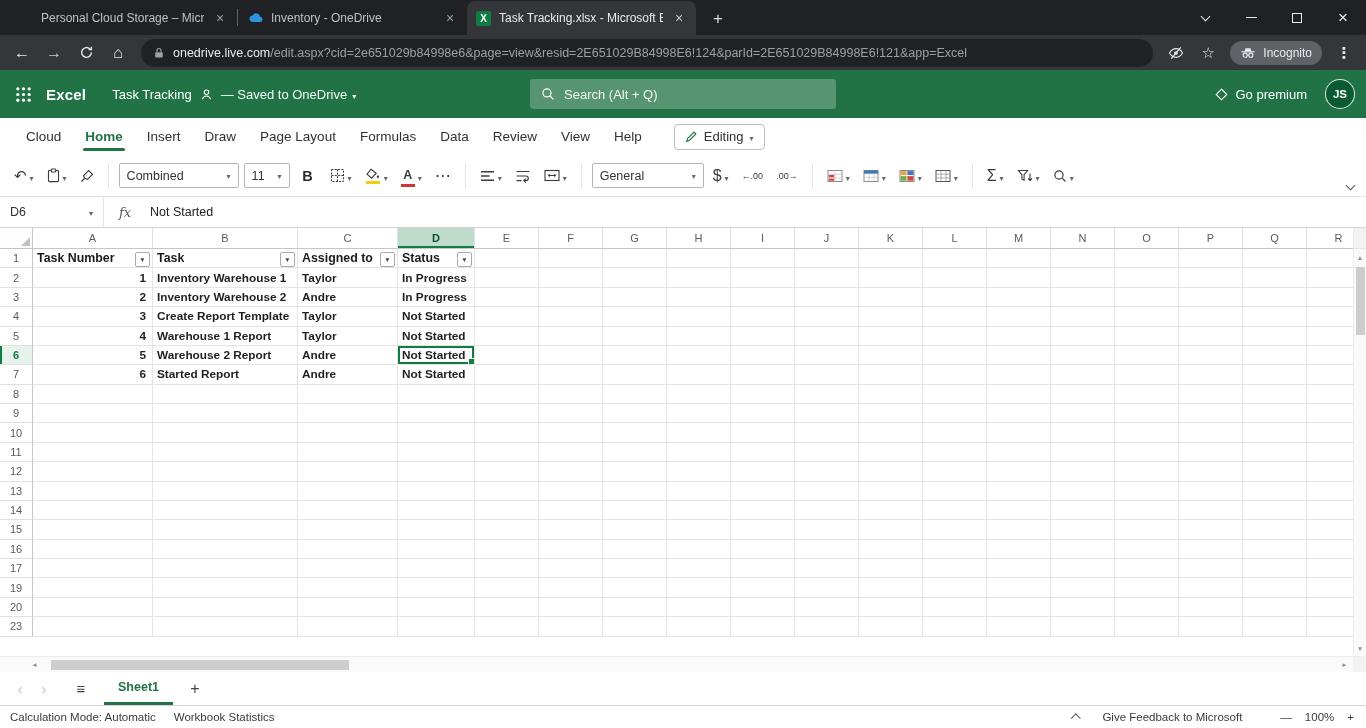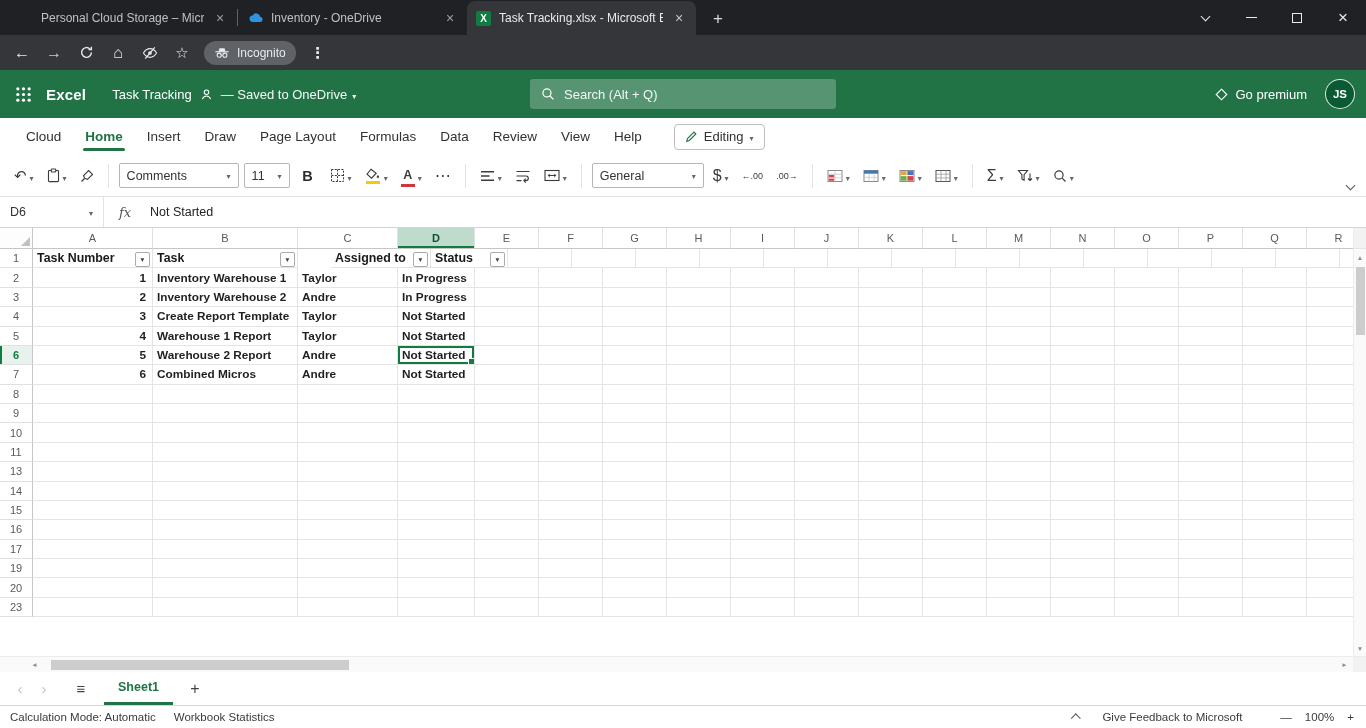--- a/index.html
+++ b/index.html
@@ -233,20 +233,30 @@
         <span class="g-fwd"></span>
       </span>
     <span class="navic">
       <svg viewBox="0 0 16 16" width="15" height="15">
           <path d="M13.2 8a5.2 5.2 0 1 1-1.6-3.8M13.2 1.8v3h-3" stroke="#e8eaed" fill="none" stroke-width="1.5"></path>
         </svg>
     </span>
     <span class="navic">
         <span class="g-home"></span>
       </span>
+    <div class="addressbar">
+      <svg viewBox="0 0 12 14" width="10" height="12">
+          <rect x="1.5" y="6" width="9" height="6.5" rx="1" fill="#9aa0a6"></rect>
+          <path d="M3.6 6V4a2.4 2.4 0 0 1 4.8 0v2" stroke="#9aa0a6" fill="none" stroke-width="1.4"></path>
+        </svg>
+      <span class="urltext">
+          <span class="urldomain">onedrive.live.com</span>
+          <span class="urlpath">/edit.aspx?cid=2e651029b84998e6&amp;page=view&amp;resid=2E651029B84998E6!124&amp;parId=2E651029B84998E6!121&amp;app=Excel</span>
+        </span>
+    </div>
     <span class="navic">
       <svg viewBox="0 0 18 16" width="16" height="14">
           <path d="M1.5 8c2-3.3 4.7-5 7.5-5s5.5 1.7 7.5 5c-2 3.3-4.7 5-7.5 5S3.5 11.3 1.5 8z" stroke="#e8eaed" fill="none" stroke-width="1.2"></path>
           <circle cx="9" cy="8" r="2.1" fill="#e8eaed"></circle>
           <path d="M3.5 14.5l11-13" stroke="#e8eaed" stroke-width="1.4"></path>
         </svg>
     </span>
     <span class="navic">
         <span class="g-star"></span>
       </span>
@@ -346,21 +356,21 @@
       <span class="chev"></span>
     </div>
     <div class="tb">
       <svg viewBox="0 0 15 15" width="14" height="14">
           <path d="M9.2 1.6l4.2 4.2-5.4 5.4-3-1.2-1.2-3z" fill="none" stroke="#3b3b3b" stroke-width="1.2"></path>
           <path d="M4.6 10.4L1.6 13.4" stroke="#3b3b3b" stroke-width="1.3"></path>
         </svg>
     </div>
     <span class="tsep"></span>
     <div class="combo font">
-        <span>Comments</span>
+        <span>Combined</span>
         <span class="chev"></span>
       </div>
     <div class="combo size">
         <span>11</span>
         <span class="chev"></span>
       </div>
     <div class="tb boldbtn">B</div>
     <div class="tb">
       <svg viewBox="0 0 15 15" width="15" height="15">
           <path d="M1.5 1.5h12v12h-12z M1.5 7.5h12 M7.5 1.5v12" fill="none" stroke="#3b3b3b" stroke-width="1" stroke-dasharray="2 1.3"></path>
@@ -511,21 +521,21 @@
           <div class="grid-row">
             <div class="row-h">1</div>
             <div class="cell hdr" style="width: 120px;">
               <span class="cv hd">Task Number</span>
               <span class="filter-btn"></span>
             </div>
             <div class="cell hdr" style="width: 145px;">
               <span class="cv hd">Task</span>
               <span class="filter-btn"></span>
             </div>
-            <div class="cell hdr" style="width: 100px; margin-left: 33px;">
+            <div class="cell hdr" style="width: 100px;">
               <span class="cv hd">Assigned to</span>
               <span class="filter-btn"></span>
             </div>
             <div class="cell hdr" style="width: 77px;">
               <span class="cv hd">Status</span>
               <span class="filter-btn"></span>
             </div>
             <div class="cell" style="width: 64px;"></div>
             <div class="cell" style="width: 64px;"></div>
             <div class="cell" style="width: 64px;"></div>
@@ -685,21 +695,21 @@
             <div class="cell" style="width: 64px;"></div>
             <div class="cell" style="width: 64px;"></div>
             <div class="cell" style="width: 64px;"></div>
           </div>
           <div class="grid-row">
             <div class="row-h">7</div>
             <div class="cell" style="width: 120px;">
               <span class="cv num">6</span>
             </div>
             <div class="cell" style="width: 145px;">
-              <span class="cv">Combined Micros</span>
+              <span class="cv">Started Report</span>
             </div>
             <div class="cell" style="width: 100px;">
               <span class="cv">Andre</span>
             </div>
             <div class="cell" style="width: 77px;">
               <span class="cv">Not Started</span>
             </div>
             <div class="cell" style="width: 64px;"></div>
             <div class="cell" style="width: 64px;"></div>
             <div class="cell" style="width: 64px;"></div>
@@ -773,20 +783,41 @@
             <div class="cell" style="width: 64px;"></div>
             <div class="cell" style="width: 64px;"></div>
             <div class="cell" style="width: 64px;"></div>
             <div class="cell" style="width: 64px;"></div>
             <div class="cell" style="width: 64px;"></div>
             <div class="cell" style="width: 64px;"></div>
             <div class="cell" style="width: 64px;"></div>
           </div>
           <div class="grid-row">
             <div class="row-h">11</div>
+            <div class="cell" style="width: 120px;"></div>
+            <div class="cell" style="width: 145px;"></div>
+            <div class="cell" style="width: 100px;"></div>
+            <div class="cell" style="width: 77px;"></div>
+            <div class="cell" style="width: 64px;"></div>
+            <div class="cell" style="width: 64px;"></div>
+            <div class="cell" style="width: 64px;"></div>
+            <div class="cell" style="width: 64px;"></div>
+            <div class="cell" style="width: 64px;"></div>
+            <div class="cell" style="width: 64px;"></div>
+            <div class="cell" style="width: 64px;"></div>
+            <div class="cell" style="width: 64px;"></div>
+            <div class="cell" style="width: 64px;"></div>
+            <div class="cell" style="width: 64px;"></div>
+            <div class="cell" style="width: 64px;"></div>
+            <div class="cell" style="width: 64px;"></div>
+            <div class="cell" style="width: 64px;"></div>
+            <div class="cell" style="width: 64px;"></div>
+          </div>
+          <div class="grid-row">
+            <div class="row-h">12</div>
             <div class="cell" style="width: 120px;"></div>
             <div class="cell" style="width: 145px;"></div>
             <div class="cell" style="width: 100px;"></div>
             <div class="cell" style="width: 77px;"></div>
             <div class="cell" style="width: 64px;"></div>
             <div class="cell" style="width: 64px;"></div>
             <div class="cell" style="width: 64px;"></div>
             <div class="cell" style="width: 64px;"></div>
             <div class="cell" style="width: 64px;"></div>
             <div class="cell" style="width: 64px;"></div>

